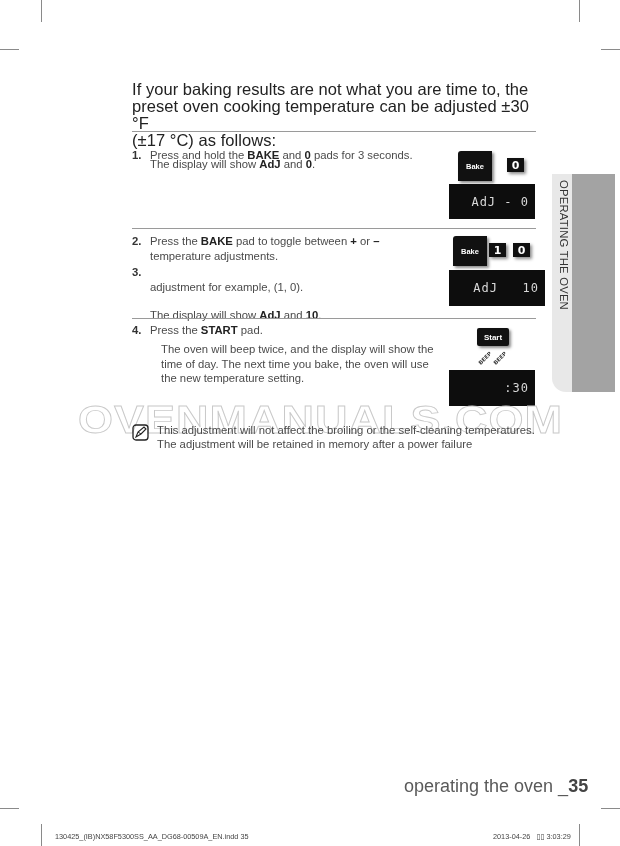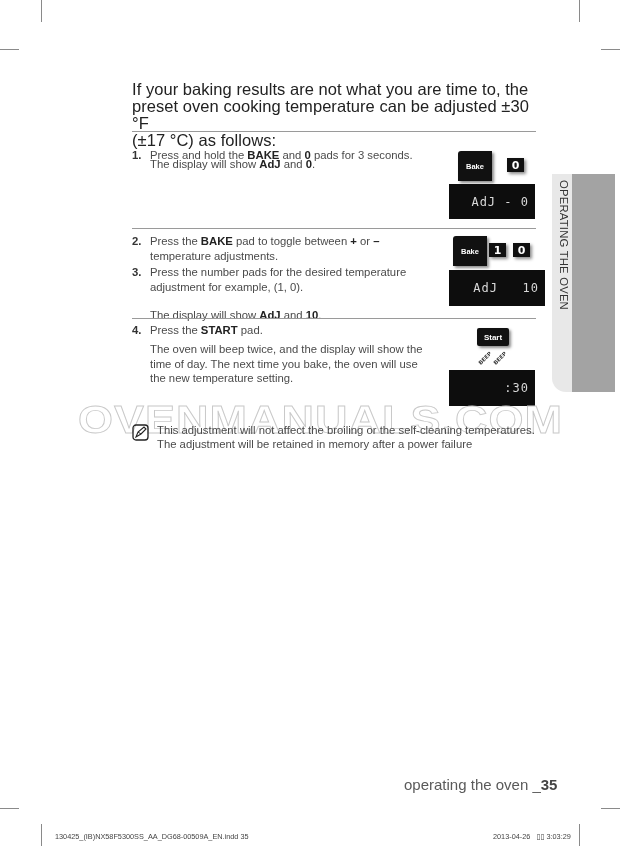--- a/index.html
+++ b/index.html
@@ -22,21 +22,21 @@
     .pad.num { width:17px; height:14px; font-size:11px; font-family:"DejaVu Sans", sans-serif; }
     .display { position:absolute; background:#0d0d0d; color:#d8d8d8; font-family:"DejaVu Sans Mono", monospace; font-size:12px; }
     .display span { position:absolute; top:50%; transform:translateY(-50%); letter-spacing:1px; }
     .beep { position:absolute; font-size:5.5px; font-weight:700; color:#111; transform:rotate(-45deg); letter-spacing:0.2px; }
     .tab-light { position:absolute; left:552px; top:174px; width:20px; height:218px; background:#e8e8e8; border-bottom-left-radius:14px; }
     .tab-dark { position:absolute; left:570px; top:174px; width:45px; height:218px; background:#a3a3a3; }
     .tab-label { position:absolute; left:554px; top:180px; width:16px; writing-mode:vertical-rl; font-size:11.3px; color:#333; letter-spacing:0.2px; white-space:nowrap; }
     .watermark { position:absolute; left:78px; top:402px; width:466px; font-size:45px; font-weight:700; line-height:44px; letter-spacing:1px; color:transparent; -webkit-text-stroke:1px #c9c9c9; white-space:nowrap; transform:scaleY(0.85); transform-origin:top left; }
     .note-icon { position:absolute; left:132px; top:424px; width:17px; height:17px; }
     .note { position:absolute; left:157px; top:423px; font-size:11.3px; line-height:14px; color:#4a4a4a; white-space:nowrap; }
-    .footer-page { position:absolute; left:404px; top:776px; font-size:15px; color:#5a5a5a;text-align:center; }
+    .footer-page { position:absolute; left:404px; top:776px; font-size:18px; color:#5a5a5a;text-align:center; }
     .footer-page b { color:#444; }
     .slug { position:absolute; top:832px; font-size:7.3px; color:#444; }
   </style>
 </head>
 <body>
 
 <div class="crop-v" style="left:41px;top:0;height:22px;"></div>
 <div class="crop-v" style="left:579px;top:0;height:22px;"></div>
 <div class="crop-h" style="left:0;top:49px;width:19px;"></div>
 <div class="crop-h" style="left:601px;top:49px;width:19px;"></div>
@@ -66,38 +66,38 @@
 
 <div class="rule" style="top:228px;"></div>
 
 <div class="step" style="top:234px;">
   <span class="num">2.</span>
   <span class="txt"><span>Press the </span><b>BAKE</b><span> pad to toggle between </span><b>+</b><span> or </span><b>–</b><br><span>temperature adjustments.</span></span>
 </div>
 
 <div class="step" style="top:265px;">
   <span class="num">3.</span>
-  <span class="txt"><span>Press the number pads for the desired temperature</span><br><span>adjustment for example, (1, 0).</span></span>
+  <span class="txt"><br><span>adjustment for example, (1, 0).</span></span>
 </div>
 <div class="sub" style="top:308px;"><span>The display will show </span><b>AdJ</b><span> and </span><b>10</b><span>.</span></div>
 
 <div class="pad big" style="left:453px;top:236px;">Bake</div>
 <div class="pad num" style="left:489px;top:243px;">1</div>
 <div class="pad num" style="left:513px;top:243px;">0</div>
 <div class="display" style="left:449px;top:270px;width:86px;height:36px;padding-left:10px;">
     <span style="right:6px;white-space:pre;">AdJ   10</span>
   </div>
 
 <div class="rule" style="top:318px;"></div>
 
 <div class="step" style="top:323px;">
   <span class="num">4.</span>
   <span class="txt"><span>Press the </span><b>START</b><span> pad.</span></span>
 </div>
-<div class="sub" style="top:342px;">
+<div class="sub" style="top:342px;margin-left:11px;">
   <div>The oven will beep twice, and the display will show the</div>
   <div>time of day. The next time you bake, the oven will use</div>
   <div>the new temperature setting.</div>
 </div>
 
 <div class="pad big" style="left:477px;top:328px;width:32px;height:18px;font-size:8px;border-radius:2px;">Start</div>
 <div class="beep" style="left:477px;top:355px;">BEEP</div>
 <div class="beep" style="left:492px;top:355px;">BEEP</div>
 <div class="display" style="left:449px;top:370px;width:86px;height:36px;">
     <span style="right:6px;">:30</span>

